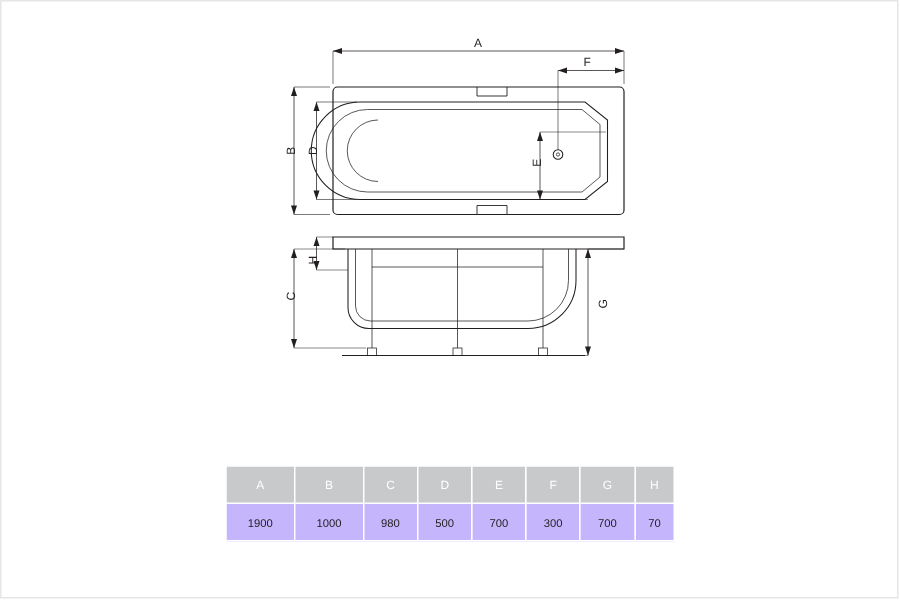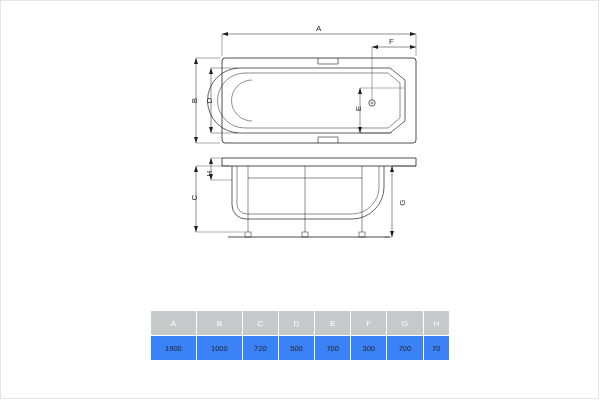--- a/index.html
+++ b/index.html
@@ -52,21 +52,21 @@
   .spec-table th {
     background: #c8c9cb;
     color: #ffffff;
     font-weight: normal;
     height: 22px;
     border: 1px solid #ffffff;
     text-align: center;
     font-size: 8px;
   }
   .spec-table td {
-    background: #3b82f6;
+    background: #c4b5fd;
     color: #231f20;
     height: 22px;
     border: 1px solid #ffffff;
     text-align: center;
     font-size: 7.5px;
   }
 </style>
 </head>
 <body>
 
@@ -190,21 +190,21 @@
         <th>E</th>
         <th>F</th>
         <th>G</th>
         <th>H</th>
       </tr>
     </thead>
     <tbody>
       <tr>
         <td>1900</td>
         <td>1000</td>
-        <td>720</td>
+        <td>980</td>
         <td>500</td>
         <td>700</td>
         <td>300</td>
         <td>700</td>
         <td>70</td>
       </tr>
     </tbody>
   </table>
 
 </div>

